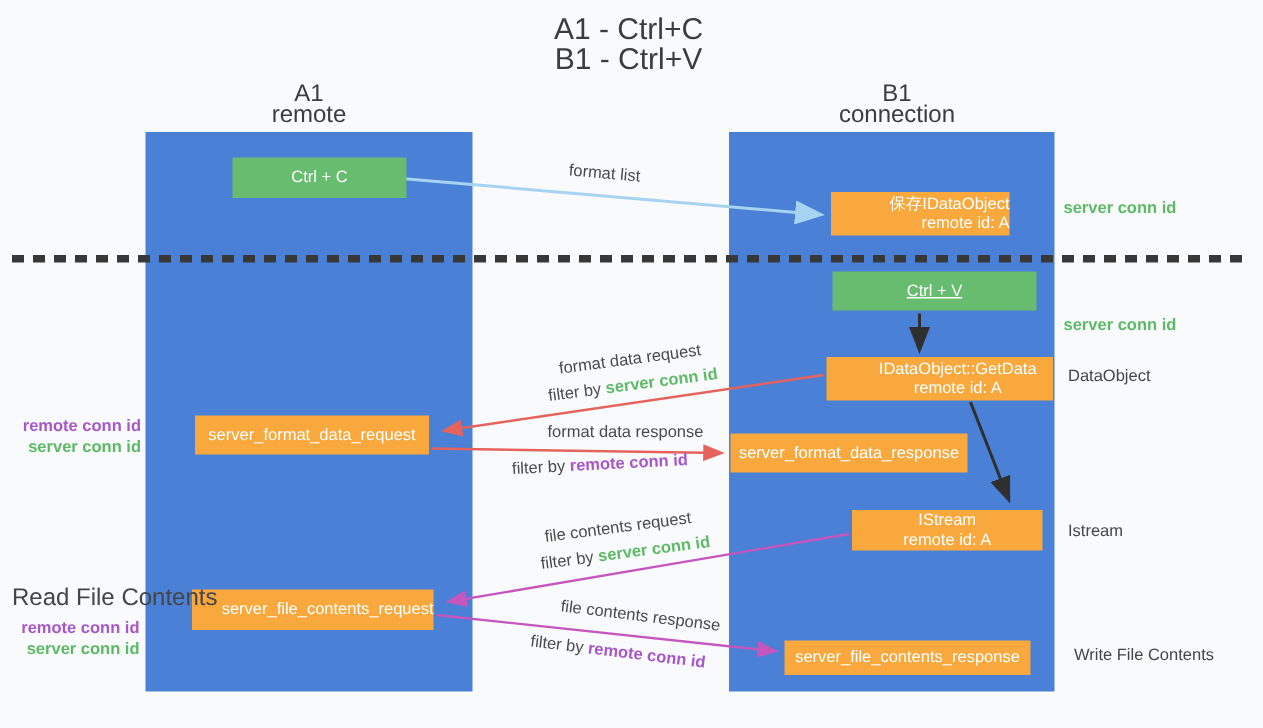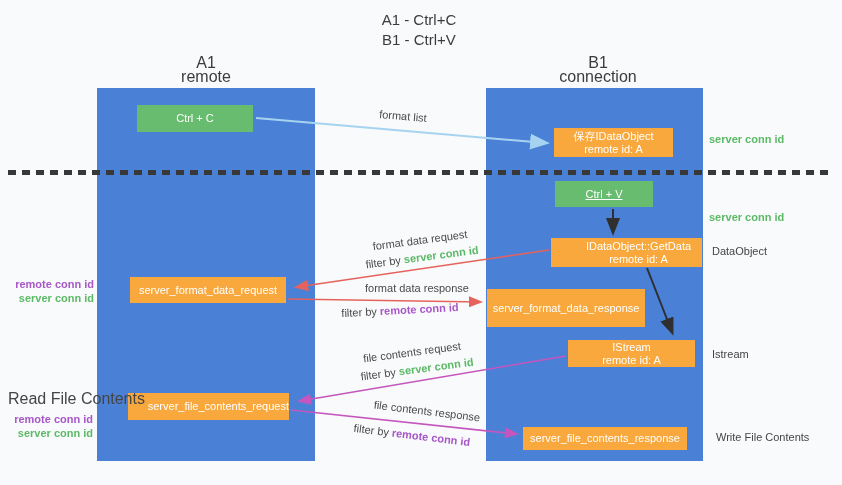--- a/index.html
+++ b/index.html
@@ -8,45 +8,45 @@
     background:#f9fafb; overflow:hidden;
     font-family:"Liberation Sans","DejaVu Sans",sans-serif;
   }
   
   .lane { position:absolute; top:88px; height:373px; background:#4a80d6; }
   .lane-left  { left:97px;  width:218px; }
   .lane-right { left:486px; width:217px; }
 
   
   .title { position:absolute; left:419px; top:10px; transform:translateX(-50%);
-           text-align:center; font-size:15px; line-height:20px; color:#3c3c3c; }
+           text-align:center; font-size:20px; line-height:20px; color:#3c3c3c; }
   .lh { position:absolute; transform:translateX(-50%); text-align:center;
         font-size:16px; line-height:14px; color:#3c3c3c; }
   .lh-left  { left:206px; top:56px; }
   .lh-right { left:598px; top:56px; }
 
   
   .dotted { position:absolute; left:8px; top:170px; width:826px; height:5px; z-index:4;
             background:repeating-linear-gradient(to right,#383838 0 8px,transparent 8px 14px); }
 
   
   .arrows { position:absolute; left:0; top:0; width:842px; height:485px; z-index:3; }
 
   
   .box { position:absolute; z-index:5; display:flex; flex-direction:column;
          align-items:center; justify-content:center; text-align:center;
          color:#ffffff; font-size:11px; line-height:13px; }
   .green  { background:#68bc6f; }
   .orange { background:#f8a83c; }
-  .b-ctrlc   { left:137px; top:105px; width:116px; height:27px; }
-  .b-save    { left:554px; top:128px; width:119px; height:29px; }
-  .b-ctrlv   { left:555px; top:181px; width:98px; height:26px;text-decoration:underline; }
+  .b-ctrlc   { left:155px; top:105px; width:116px; height:27px; }
+  .b-save    { left:554px; top:128px; width:119px; height:29px;align-items:flex-end; }
+  .b-ctrlv   { left:555px; top:181px; width:136px; height:26px;text-decoration:underline; }
   .b-getdata { left:551px; top:238px; width:127px; height:29px;padding-left:24px; }
   .b-freq    { left:130px; top:277px; width:156px; height:26px; }
-  .b-fresp   { left:487px; top:289px; width:158px; height:38px;justify-content:center; }
+  .b-fresp   { left:487px; top:289px; width:158px; height:26px;justify-content:center; }
   .b-istream { left:568px; top:340px; width:127px; height:27px; }
   .b-fileq   { left:128px; top:393px; width:161px; height:27px;align-items:flex-end; }
   .b-filer   { left:523px; top:427px; width:164px; height:23px; }
 
   
   .lbl { position:absolute; z-index:6; font-size:11px; white-space:nowrap; color:#454545; }
   .bold { font-weight:bold; }
   .green-t  { color:#5cba66; }
   .purple-t { color:#a757c8; }
   .l-scid1 { left:709px; top:133px; }

